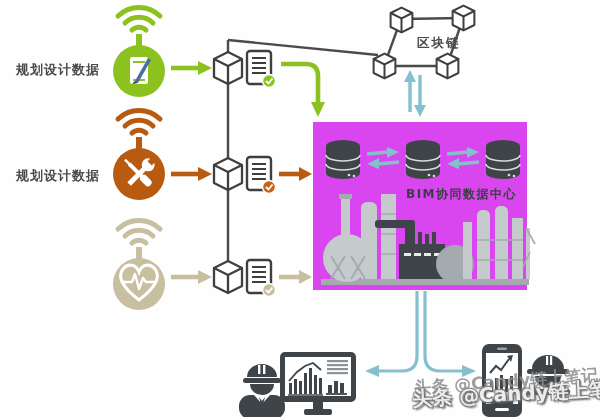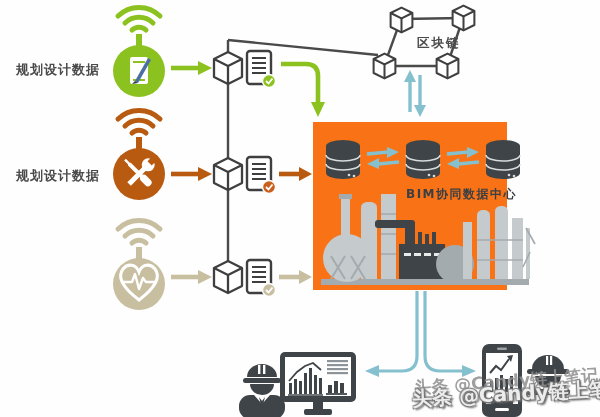--- a/index.html
+++ b/index.html
@@ -2,21 +2,21 @@
 <html><head>
 <meta charset="utf-8">
 <style>
   html,body{margin:0;padding:0;background:#fff;}
   #stage{position:relative;width:600px;height:417px;background:#FEFEFE;overflow:hidden;
          font-family:"DejaVu Sans","Liberation Sans",sans-serif;}
   .abs{position:absolute;}
   .src-label{font-size:13px;font-weight:bold;color:#4A4A4A;letter-spacing:1px;white-space:nowrap;}
   .bc-label{font-size:12.5px;font-weight:bold;color:#4A4A4A;letter-spacing:2px;white-space:nowrap;margin-left:16px;}
   .bim-label{font-size:12px;font-weight:bold;color:#3A3F44;letter-spacing:1.5px;white-space:nowrap;}
-  #panel{position:absolute;left:313px;top:122px;width:194px;height:168px;background:#f97316;}
+  #panel{position:absolute;left:313px;top:122px;width:214px;height:168px;background:#d946ef;}
   #wm{position:absolute;left:412px;top:374px;width:188px;height:42px;pointer-events:none;}
   .wm-back{position:absolute;left:2px;top:-4px;font-size:17px;font-weight:bold;color:#8F8F8F;
            transform:rotate(-4deg);white-space:nowrap;opacity:.85;}
   .wm-front{position:absolute;left:0;top:6px;font-size:20px;font-weight:bold;color:#ECECEC;
             transform:rotate(-3deg);white-space:nowrap;
             text-shadow:2px 2px 2px #6A6A6A,-1px -1px 1px #888,1px -1px 1px #7a7a7a,-1px 1px 1px #7a7a7a;}
   svg{display:block;}
 </style>
 </head>
 <body>

